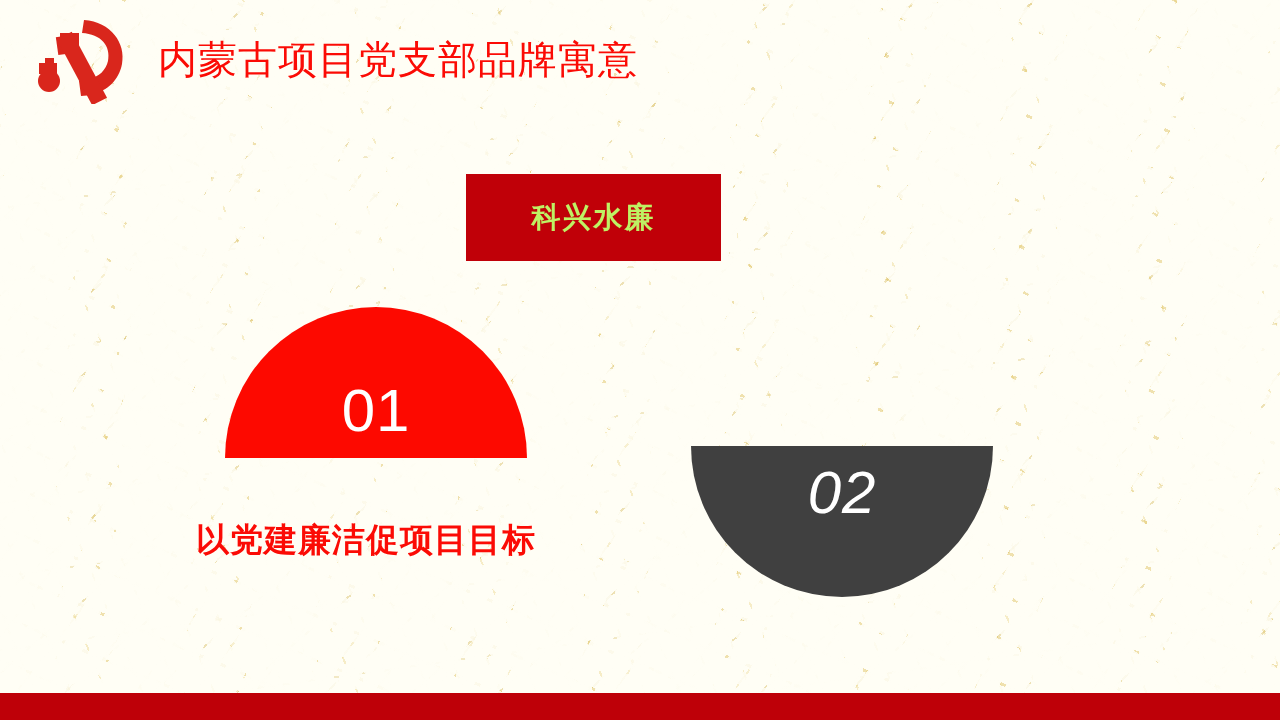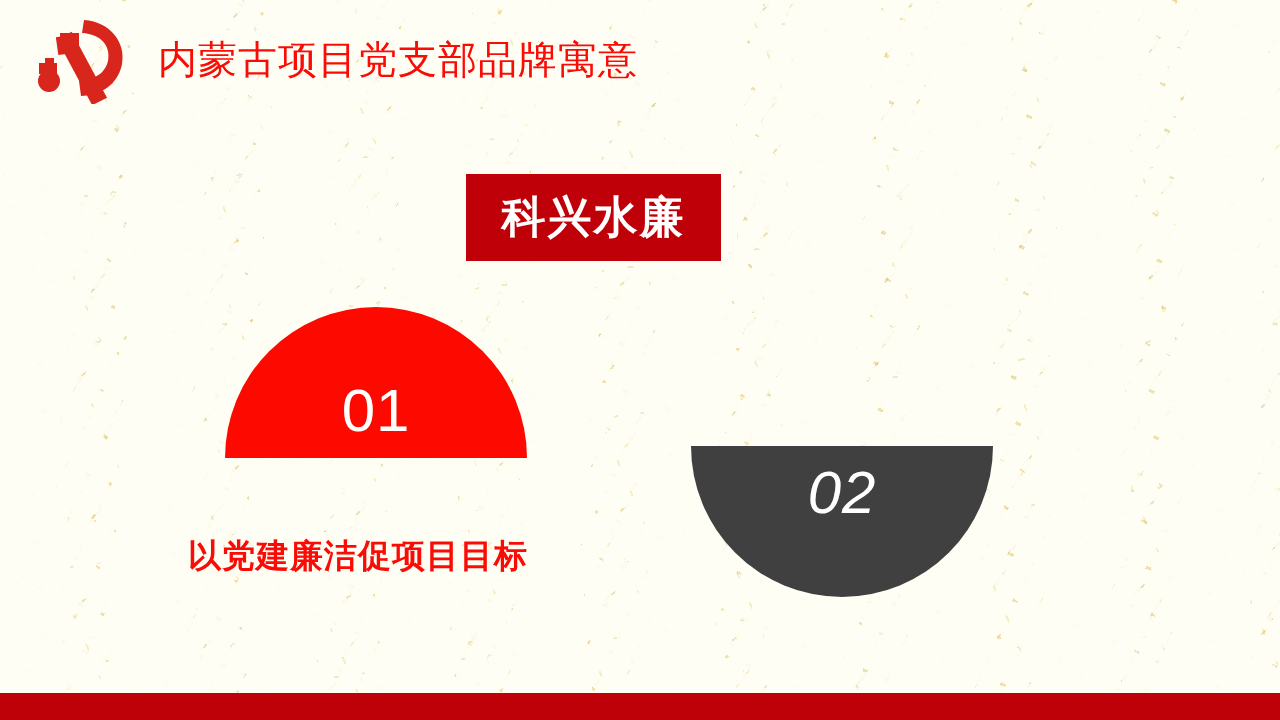--- a/index.html
+++ b/index.html
@@ -90,22 +90,22 @@
     left: 466px;
     top: 174px;
     width: 255px;
     height: 87px;
     background: #c00008;
     display: flex;
     align-items: center;
     justify-content: center;
   }
   .brand-banner-text {
-    color: #ffffff;
-    font-size: 44px;
+    color: #bef264;
+    font-size: 29px;
     font-weight: bold;
     letter-spacing: 2px;
     white-space: nowrap;
   }
 
   
   .semi {
     position: absolute;
     width: 302px;
     height: 151px;
@@ -139,21 +139,21 @@
 
   
   .caption {
     position: absolute;
     font-size: 33px;
     font-weight: bold;
     color: #fb0b05;
     white-space: nowrap;
     letter-spacing: 1px;
   }
-  .caption-01 { left: 188px; top: 518px; margin-top: 16px; }
+  .caption-01 { left: 196px; top: 518px; }
   .caption-02 { left: 700px; top: 356px; }
 
   
   .footer-bar {
     position: absolute;
     left: 0;
     bottom: 0;
     width: 1280px;
     height: 27px;
     background: #be0008;

